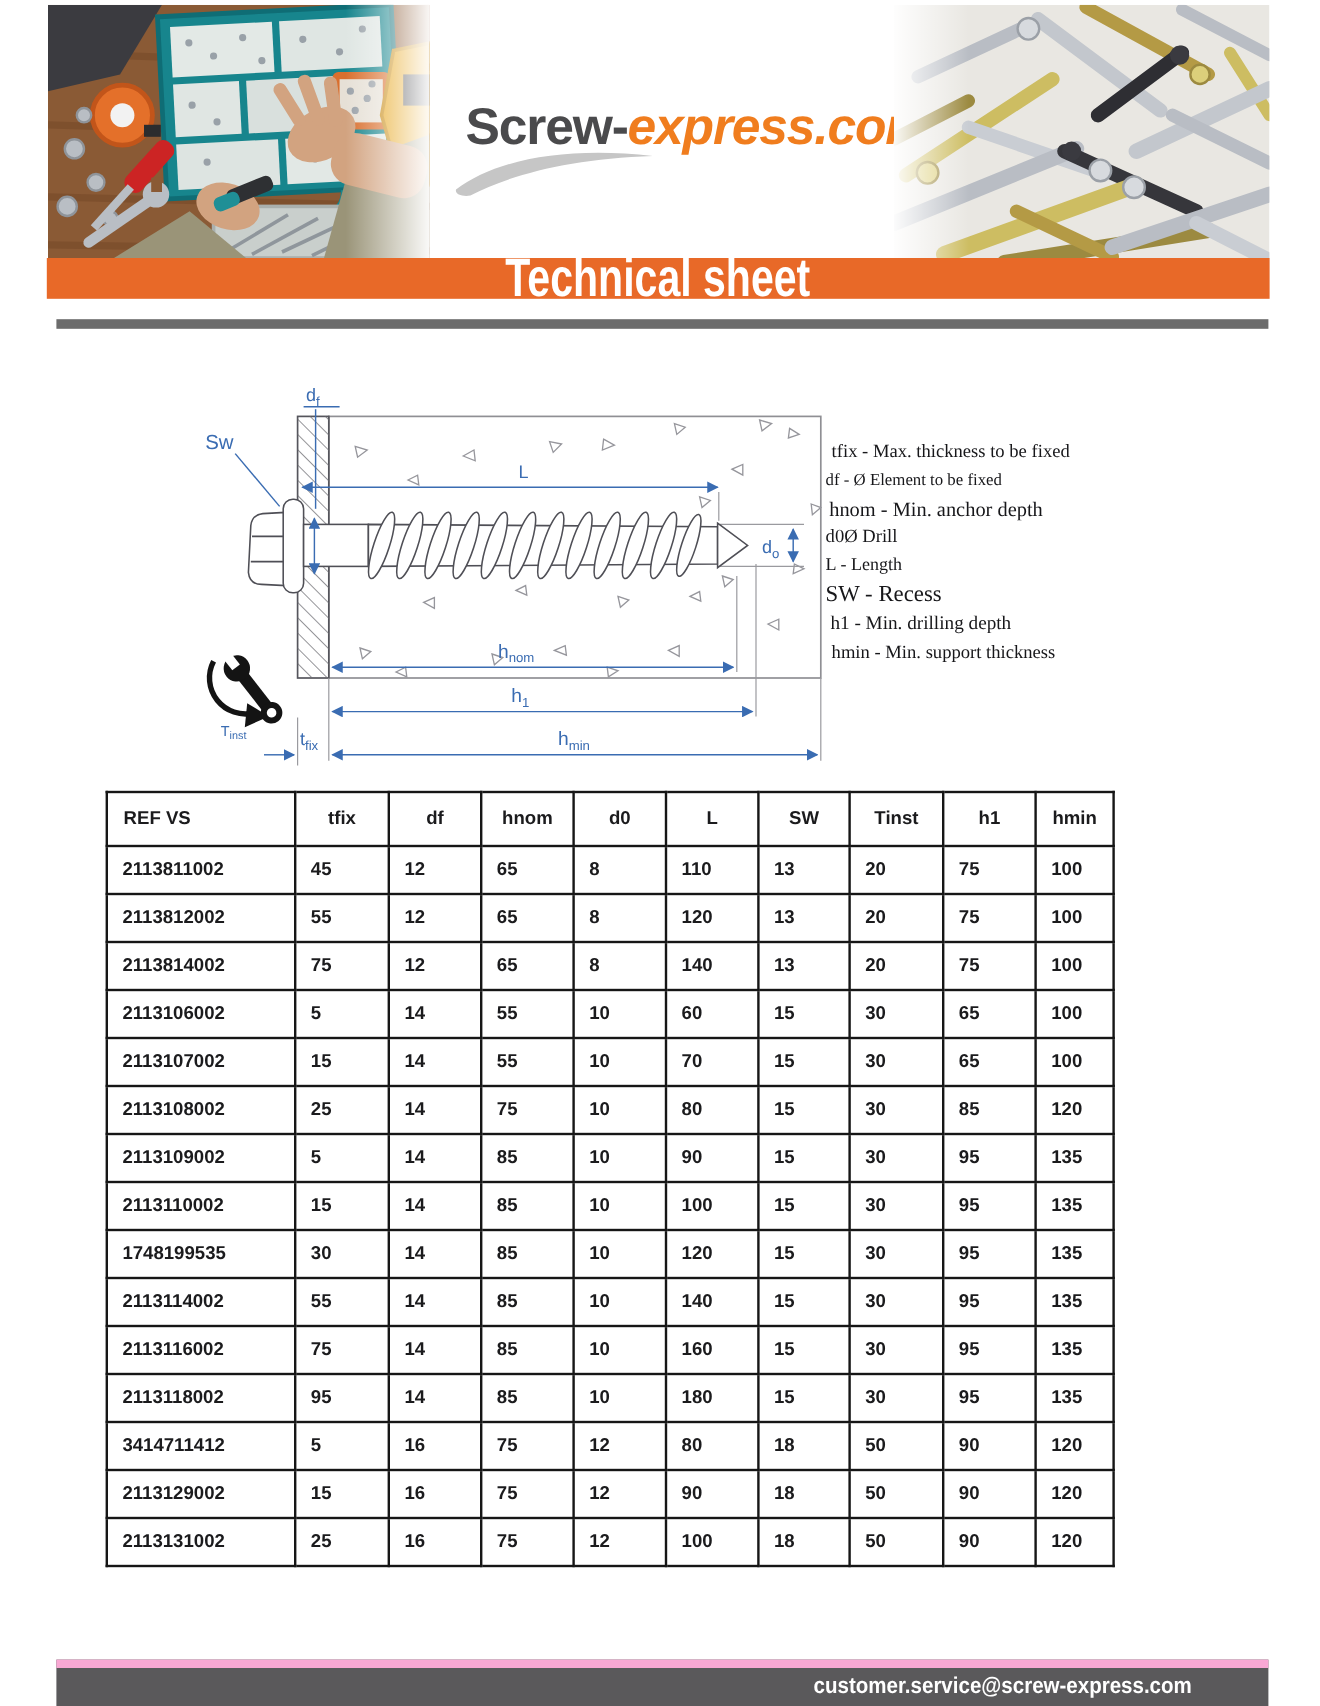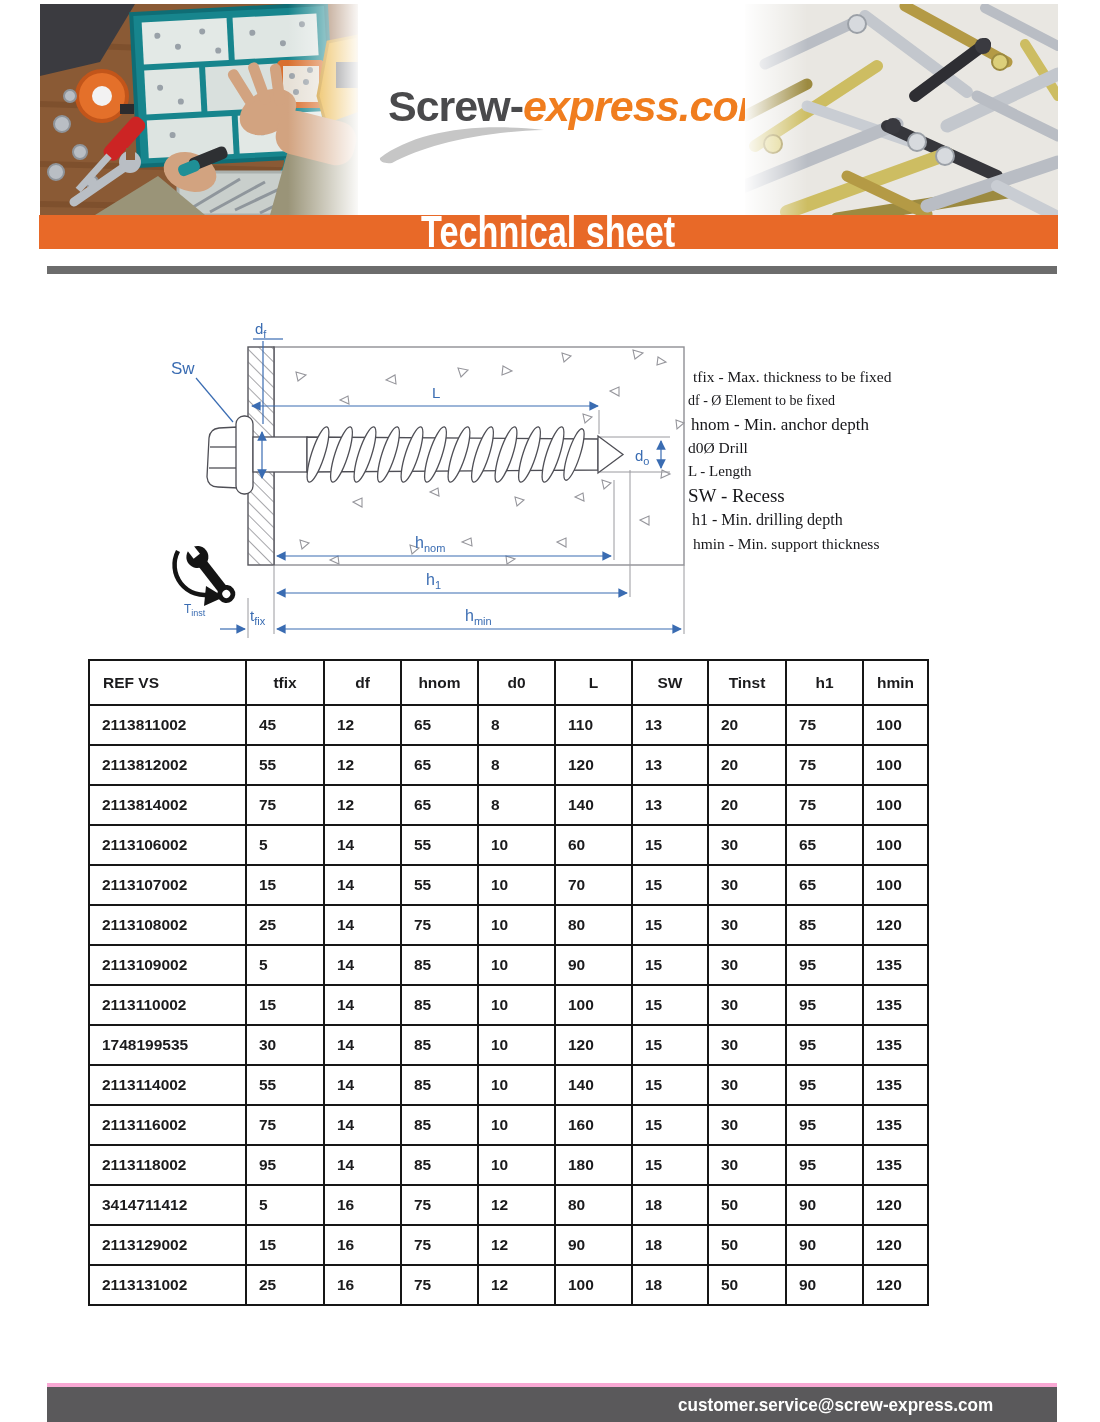--- a/index.html
+++ b/index.html
@@ -29,21 +29,21 @@
   .legend div{white-space:nowrap;font-family:Liberation Serif, serif;}
   
   table.spec{position:absolute;left:88px;top:659px;width:839px;border-collapse:collapse;
     table-layout:fixed;font-weight:bold;font-size:15.5px;color:#1b1b1d;}
   table.spec th,table.spec td{border:2px solid #161616;padding:0 0 0 12px;text-align:left;}
   table.spec th{height:35px;text-align:center;padding:4px;}
   table.spec th.ref-h{text-align:left;padding-left:13px;}
   table.spec td{height:38px;}
   
   .footer-bar{position:absolute;left:47px;top:1383px;width:1010px;height:39px;
-    background:#5a595b;border-top:4px solid #f9a8d4;box-sizing:border-box;
+    background:#5a595b;border-top:7px solid #f9a8d4;box-sizing:border-box;
     display:flex;align-items:center;justify-content:flex-end;}
   .footer-email{color:#ffffff;font-weight:bold;font-size:19px;margin-right:64px;
     transform:scaleX(0.9);transform-origin:right;white-space:nowrap;}
 </style>
 </head>
 <body>
 
 <div class="photo" id="photo-left">
   <svg width="318" height="211" viewBox="0 0 318 211">
     <rect width="318" height="211" fill="#8a5a35"></rect>

